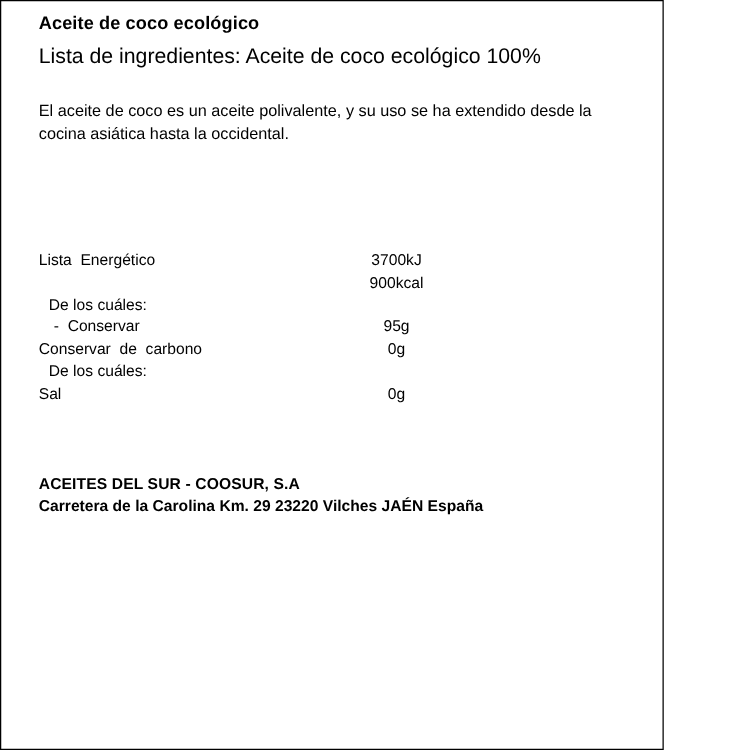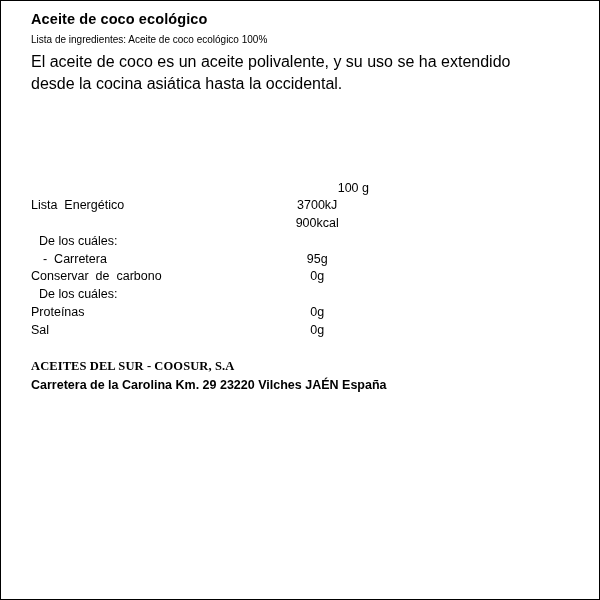--- a/index.html
+++ b/index.html
@@ -10,39 +10,39 @@
   body {
     width: 600px;
     height: 600px;
     font-family: "Liberation Sans", sans-serif;
     color: #000000;
     -webkit-font-smoothing: antialiased;
   }
   .label {
     position: relative;
     box-sizing: border-box;
-    width: 600px;
+    width: 531px;
     height: 600px;
     border: 1px solid #000000;
     padding: 8px 22px 0 30px;
   }
   .product-title {
     font-size: 14.5px;
     font-weight: bold;
     letter-spacing: 0.1px;
     margin: 2px 0 6px 0;
     line-height: 1.2;
   }
   .ingredients-line {
-    font-size: 10px;
+    font-size: 17px;
     line-height: 1.25;
-    margin: 0 0 4px 0;
+    margin: 0 0 24px 0;
   }
   .description {
-    font-size: 16px;
+    font-size: 13px;
     line-height: 1.4;
     margin: 0;
     max-width: 510px;
   }
   .nutrition {
     margin-top: 84px;
     width: 360px;
     font-size: 12.5px;
     border-collapse: collapse;
   }
@@ -82,74 +82,65 @@
   .volume .e-mark {
     font-weight: normal;
     font-style: italic;
     font-family: "Liberation Serif", serif;
     font-size: 17px;
     padding-left: 2px;
   }
   .company {
     font-size: 12.5px;
     font-weight: bold;
-    margin-top: 20px;
+    margin-top: 56px;
     letter-spacing: 0.1px;
-    font-family: Liberation Serif, serif;
   }
   .address {
     font-size: 12.5px;
     margin-top: 4px;
     font-weight: bold;
   }
 </style>
 </head>
 <body>
 
 <div class="label">
 
   <div class="product-title">Aceite de coco ecológico</div>
 
   <div class="ingredients-line">Lista de ingredientes: Aceite de coco ecológico 100%</div>
 
   <div class="description">El aceite de coco es un aceite polivalente, y su uso se ha extendido desde la cocina asiática hasta la occidental.</div>
 
   <table class="nutrition">
     <tbody>
-      <tr class="nut-head">
-        <td class="name"></td>
-        <td class="value">100 g</td>
-      </tr>
       <tr>
         <td class="name">Lista  Energético</td>
         <td class="value">3700kJ</td>
       </tr>
       <tr>
         <td class="name"></td>
         <td class="value">900kcal</td>
       </tr>
       <tr>
         <td class="name indent">De los cuáles:</td>
         <td class="value"></td>
       </tr>
       <tr>
-        <td class="name indent2">-  Carretera</td>
+        <td class="name indent2">-  Conservar</td>
         <td class="value">95g</td>
       </tr>
       <tr>
         <td class="name">Conservar  de  carbono</td>
         <td class="value">0g</td>
       </tr>
       <tr>
         <td class="name indent">De los cuáles:</td>
         <td class="value"></td>
-      </tr>
-      <tr>
-        <td class="name">Proteínas</td>
-        <td class="value">0g</td>
       </tr>
       <tr>
         <td class="name">Sal</td>
         <td class="value">0g</td>
       </tr>
     </tbody>
   </table>
 
 
 

